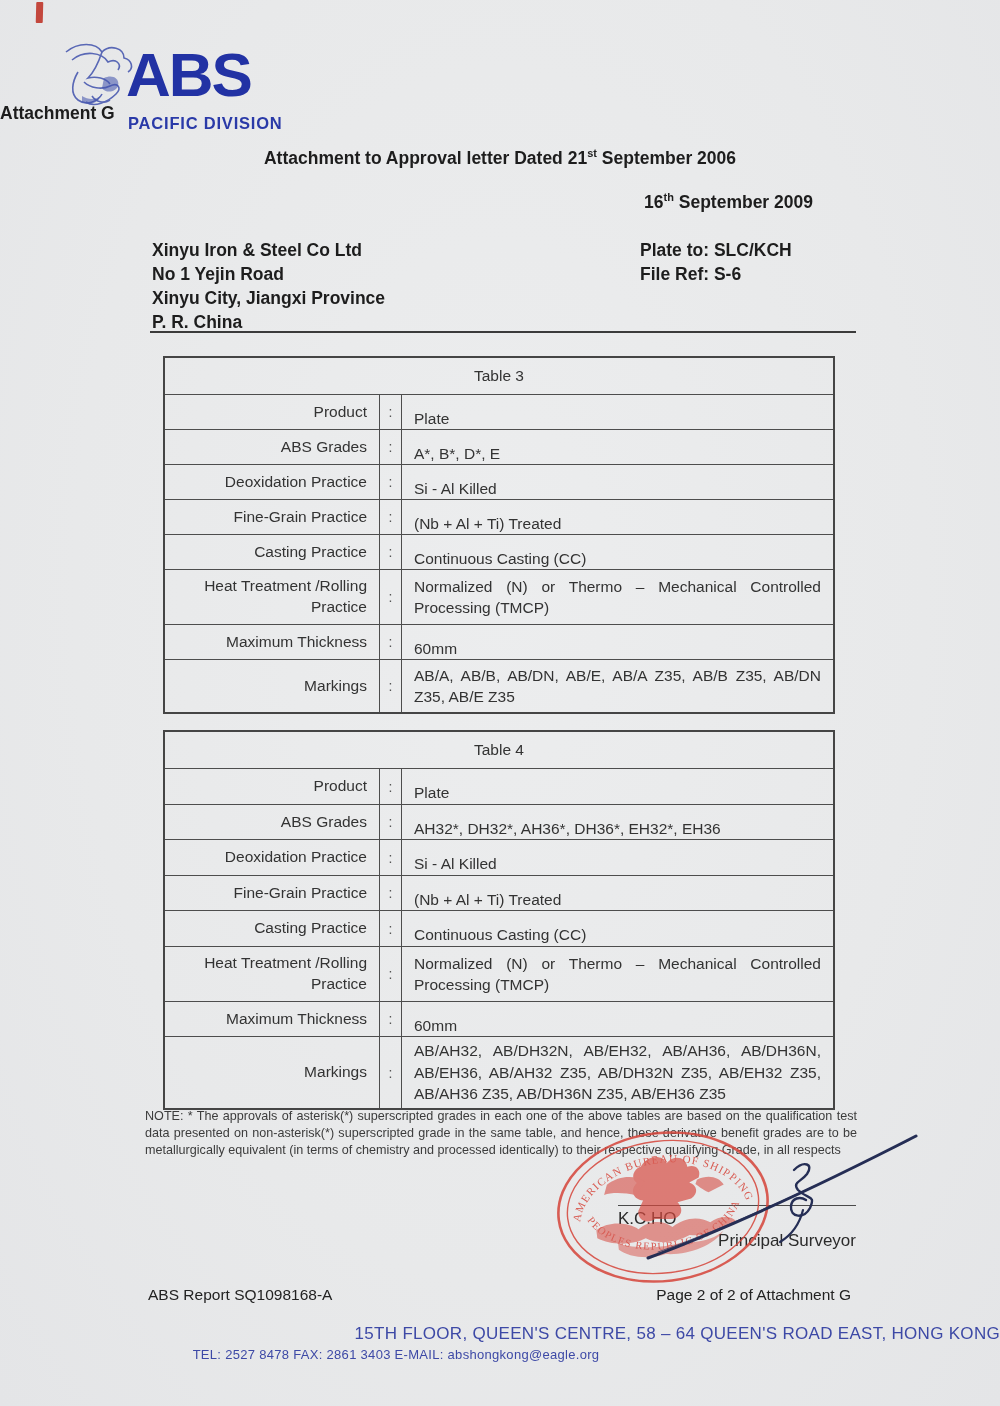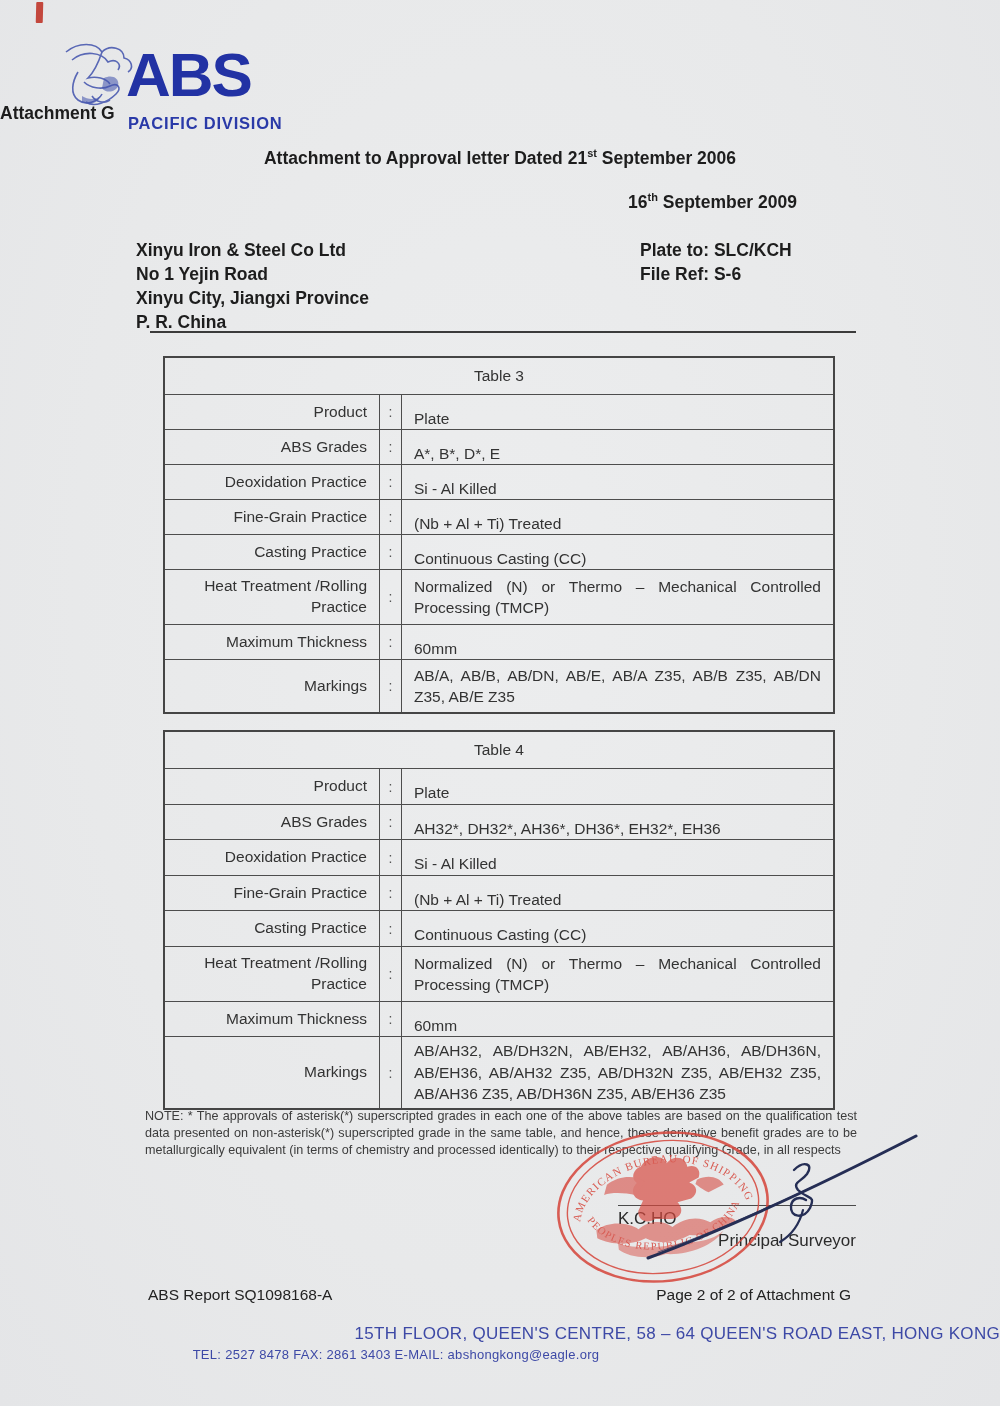--- a/index.html
+++ b/index.html
@@ -10,22 +10,22 @@
     font-family:"Liberation Sans","DejaVu Sans",sans-serif;
     color:#2e2e2e;
   }
   .abs{position:absolute;}
   
   .red-dash{left:36px;top:2px;width:7px;height:21px;background:#c03a2e;border-radius:1px;transform:rotate(1.5deg);opacity:.92;}
   .wordmark{left:126px;top:44px;font-size:62px;font-weight:900;letter-spacing:-2px;color:#2232a4;line-height:1;}
   .division{left:128px;top:114px;font-size:16.5px;font-weight:bold;letter-spacing:.8px;color:#2a3aa8;}
   .h-attach{left:0;top:103px;width:1000px;text-align:left;font-size:17.5px;font-weight:bold;color:#1d1d1d;}
   .h-title{left:0;top:147px;width:1000px;text-align:center;font-size:17.5px;font-weight:bold;color:#1d1d1d;}
-  .h-date{left:628px;top:191px;font-size:17.5px;font-weight:bold;color:#1d1d1d;}
-  .addr{left:136px;top:238px;font-size:17.5px;font-weight:bold;line-height:24px;color:#1d1d1d;}
+  .h-date{left:644px;top:191px;font-size:17.5px;font-weight:bold;color:#1d1d1d;}
+  .addr{left:152px;top:238px;font-size:17.5px;font-weight:bold;line-height:24px;color:#1d1d1d;}
   .refblock{left:640px;top:238px;font-size:17.5px;font-weight:bold;line-height:24px;color:#1d1d1d;}
   sup{font-size:11px;}
   .rule{left:150px;top:331px;width:706px;border-top:2px solid #3b3b3b;height:0;}
   
   .dtable{position:absolute;left:163px;width:672px;border:2px solid #454545;background:transparent;box-sizing:border-box;}
   .t3{top:356px;}
   .t4{top:730px;}
   .trow{display:flex;border-top:1px solid #4d4d4d;box-sizing:border-box;}
   .trow:first-child{border-top:none;}
   .h36{height:36px;} .h35{height:35px;} .h55{height:55px;} .h53{height:53px;} .h72{height:72px;}

